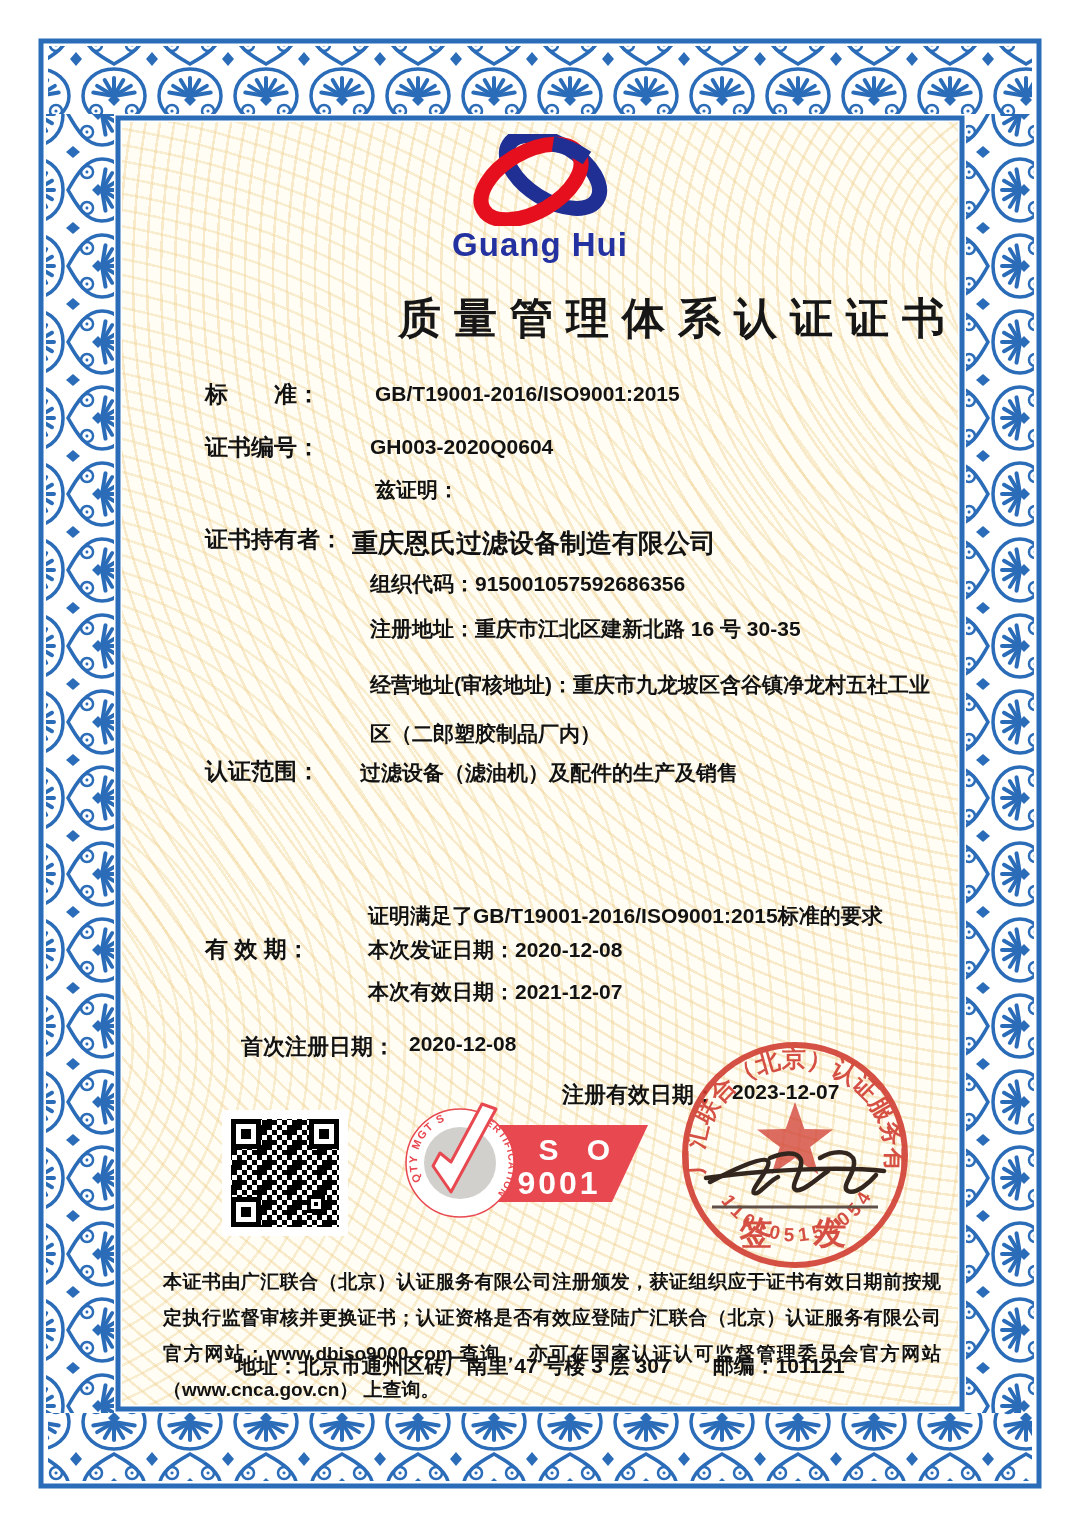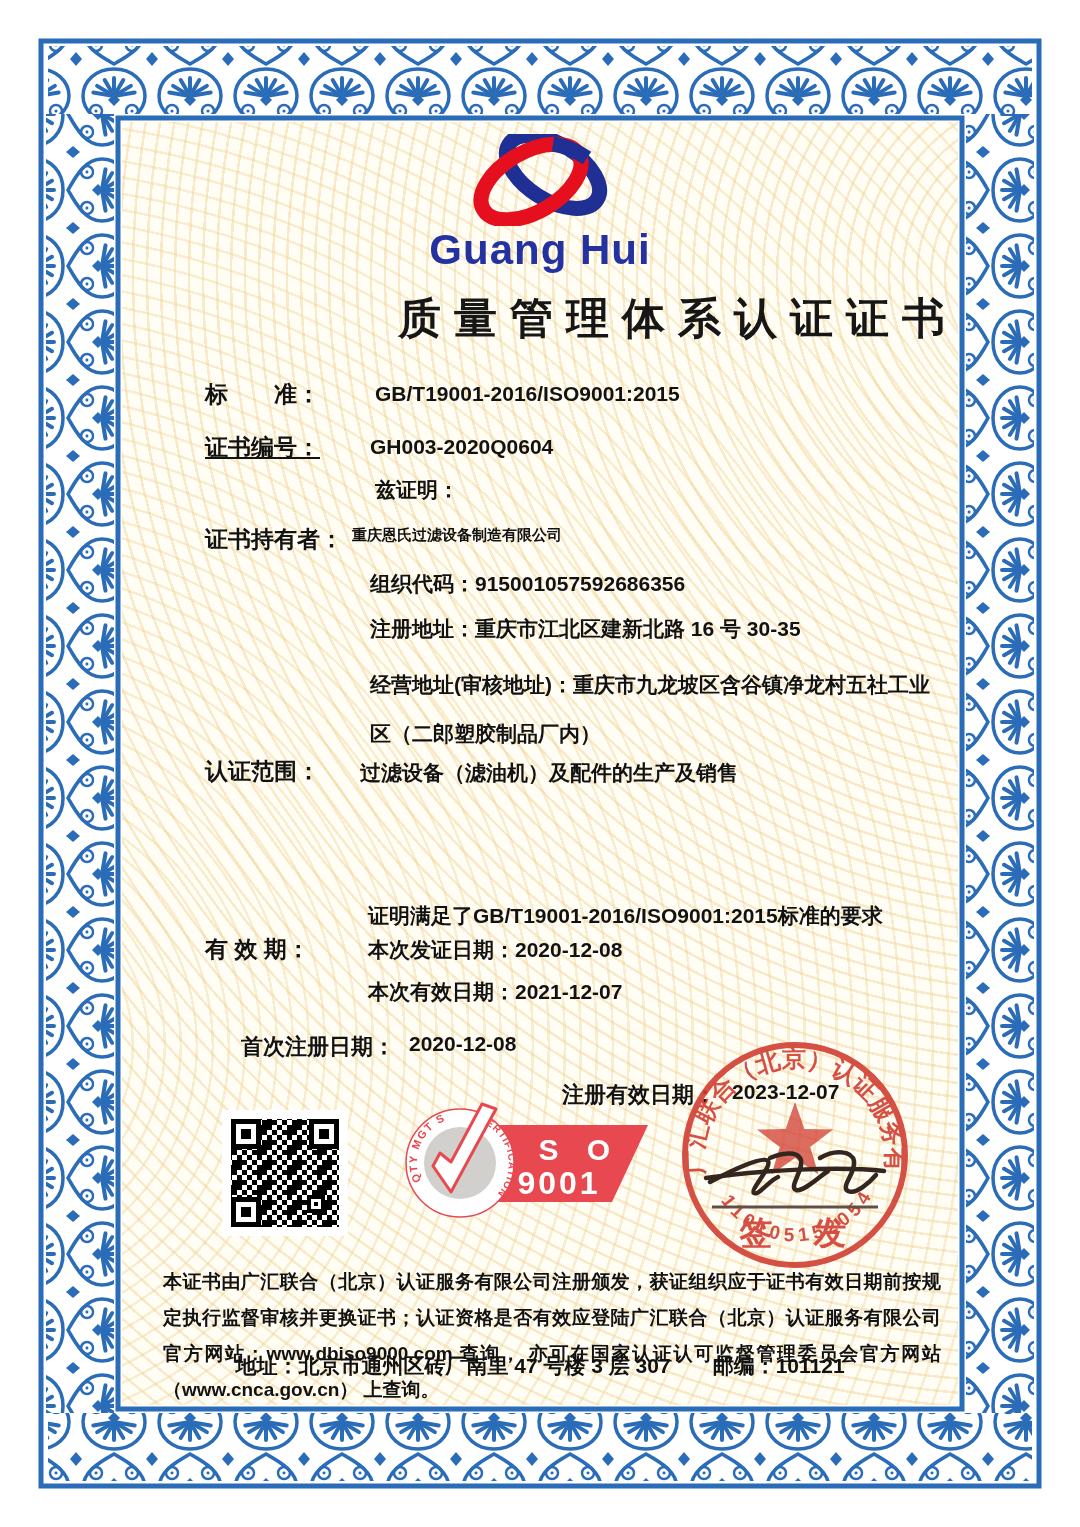--- a/index.html
+++ b/index.html
@@ -8,21 +8,21 @@
   .border-svg { position:absolute; left:0; top:0; width:1080px; height:1527px; }
   .content {
     position:absolute; left:122px; top:122px; width:836px; height:1283px;
     background:
       repeating-radial-gradient(circle at 112% 12%, rgba(238,206,138,.40) 0 2.5px, rgba(255,255,255,0) 2.5px 14px),
       repeating-radial-gradient(circle at -18% 72%, rgba(238,206,138,.34) 0 2.5px, rgba(255,255,255,0) 2.5px 16px),
       #fffdf4;
   }
   .abs { position:absolute; }
   .logo-wrap { left:0; top:12px; width:100%; text-align:center; }
-  .logo-text { font-size:42px; font-weight:bold; color:#2431a0; letter-spacing:1px; margin-top:-4px; }
+  .logo-text { font-size:33px; font-weight:bold; color:#2431a0; letter-spacing:1px; margin-top:-4px; }
   .cert-title { left:0; top:168px; width:100%; text-align:right; font-size:43px; font-weight:900; color:#161616; letter-spacing:13px; }
   .lbl { font-size:23px; font-weight:bold; color:#121212; white-space:nowrap; }
   .val { font-size:21px; font-weight:bold; color:#121212; white-space:nowrap; }
   .wrapval { white-space:normal; line-height:49px; }
   .notice { font-size:19px; font-weight:bold; color:#121212; line-height:36px; text-align:justify; }
   .addr { width:100%; text-align:center; font-size:21px; font-weight:bold; color:#121212; }
   .regpair { display:flex; gap:14px; }
 </style>
 </head>
 <body>
@@ -82,27 +82,27 @@
         </g>
       </svg>
       <div class="logo-text">Guang Hui</div>
     </div>
 
     <div class="abs cert-title">质量管理体系认证证书</div>
 
     <div class="abs lbl" style="left:83px; top:257px;">标　　准：</div>
     <div class="abs val" style="left:253px; top:260px;">GB/T19001-2016/ISO9001:2015</div>
 
-    <div class="abs lbl" style="left:83px; top:310px;text-decoration:underline;">证书编号：</div>
+    <div class="abs lbl" style="left:83px; top:310px;">证书编号：</div>
     <div class="abs val" style="left:248px; top:313px;">GH003-2020Q0604</div>
 
     <div class="abs val" style="left:253px; top:354px;">兹证明：</div>
 
     <div class="abs lbl" style="left:83px; top:402px;">证书持有者：</div>
-    <div class="abs val" style="left:230px; top:404px; font-size:15px;">重庆恩氏过滤设备制造有限公司</div>
+    <div class="abs val" style="left:230px; top:404px; font-size:26px;">重庆恩氏过滤设备制造有限公司</div>
 
     <div class="abs val" style="left:248px; top:448px;">组织代码：915001057592686356</div>
     <div class="abs val" style="left:248px; top:493px;">注册地址：重庆市江北区建新北路 16 号 30-35</div>
     <div class="abs val wrapval" style="left:248px; top:538px; width:575px;">经营地址(审核地址)：重庆市九龙坡区含谷镇净龙村五社工业区（二郎塑胶制品厂内）</div>
 
     <div class="abs lbl" style="left:83px; top:634px;">认证范围：</div>
     <div class="abs val" style="left:238px; top:637px;">过滤设备（滤油机）及配件的生产及销售</div>
 
     <div class="abs val" style="left:246px; top:780px;">证明满足了GB/T19001-2016/ISO9001:2015标准的要求</div>
 

